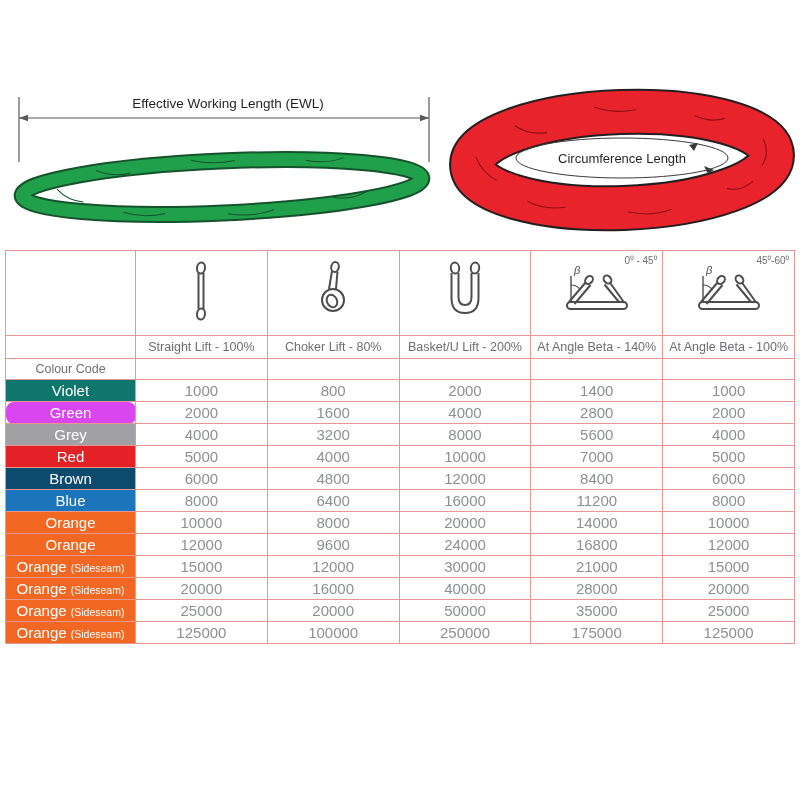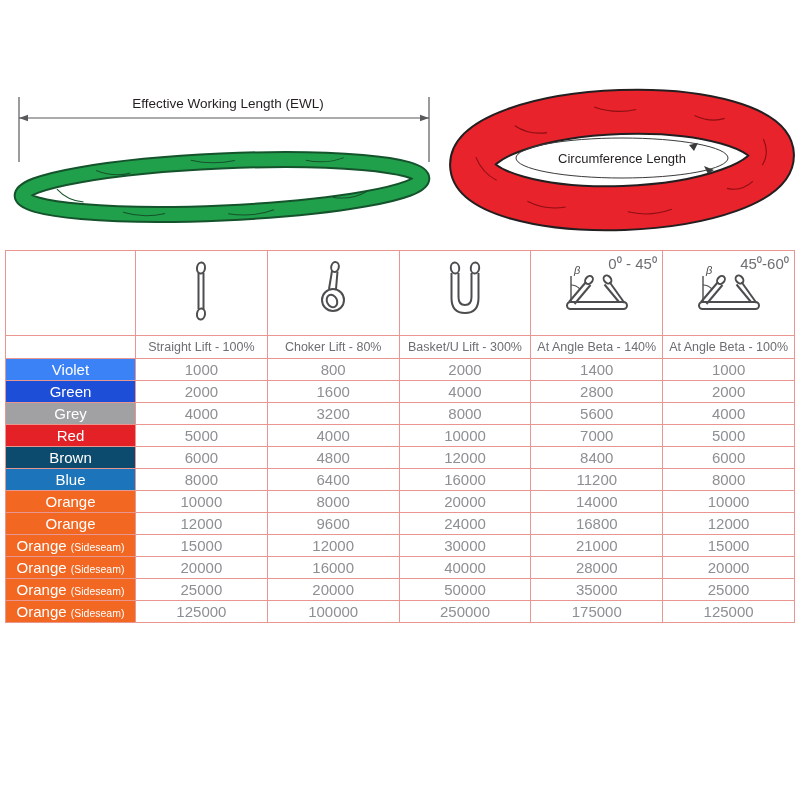--- a/index.html
+++ b/index.html
@@ -18,21 +18,21 @@
     --border-color:#e8968f;
     --value-color:#8d8f92;
     --label-color:#6d6e71;
   }
   .chart-title{width:788px;margin:0 0 6px 5px;background:var(--header-bg);
     border:1px solid #cf5c52;color:#fff;font-weight:bold;font-size:16px;
     text-align:center;height:30px;line-height:30px;}
   table.capacity{width:790px;margin-left:5px;border-collapse:collapse;table-layout:fixed;}
   table.capacity td{border:1px solid var(--border-color);padding:0;overflow:hidden;}
   .icon-cell{height:84px;position:relative;text-align:center;vertical-align:middle;}
-  .angle-note{position:absolute;top:2px;right:5px;font-size:15px;color:var(--label-color);}
+  .angle-note{position:absolute;top:2px;right:5px;font-size:10px;color:var(--label-color);}
   .label-cell{height:22px;font-size:12.5px;color:var(--label-color);text-align:center;}
   .cc-cell{height:20px;font-size:12.5px;color:var(--label-color);text-align:center;}
   .swatch-cell{height:21px;text-align:center;color:#fff;font-size:15px;white-space:nowrap;}
   .value-cell{height:21px;text-align:center;color:var(--value-color);font-size:15px;}
   .suffix{font-size:10.5px;}
 </style>
 </head>
 <body>
 
 <div class="page">
@@ -151,34 +151,42 @@
                     <path d="M64.5,40 L49.5,19"></path>
                     <ellipse cx="47.5" cy="16.5" rx="3.4" ry="4.4" transform="rotate(-42 47.5 16.5)"></ellipse>
                   </g>
                   <text x="14" y="11" font-size="11" font-style="italic" fill="#4d4d4f">β</text>
                 </svg></span></td>
           </tr>
           <tr>
             <td class="label-cell"></td>
             <td class="label-cell">Straight Lift - 100%</td>
             <td class="label-cell">Choker Lift - 80%</td>
-            <td class="label-cell">Basket/U Lift - 300%</td>
+            <td class="label-cell">Basket/U Lift - 200%</td>
             <td class="label-cell">At Angle Beta - 140%</td>
             <td class="label-cell">At Angle Beta - 100%</td>
           </tr>
           <tr>
-            <td class="swatch-cell" style="background: #3b82f6;"><span>Violet</span></td>
+            <td class="cc-cell">Colour Code</td>
+            <td class="cc-cell"></td>
+            <td class="cc-cell"></td>
+            <td class="cc-cell"></td>
+            <td class="cc-cell"></td>
+            <td class="cc-cell"></td>
+          </tr>
+          <tr>
+            <td class="swatch-cell" style="background: #0f766e;"><span>Violet</span></td>
             <td class="value-cell">1000</td>
             <td class="value-cell">800</td>
             <td class="value-cell">2000</td>
             <td class="value-cell">1400</td>
             <td class="value-cell">1000</td>
           </tr>
           <tr>
-            <td class="swatch-cell" style="background: #1d4ed8;"><span>Green</span></td>
+            <td class="swatch-cell" style="background: #d946ef; border-radius: 8px;"><span>Green</span></td>
             <td class="value-cell">2000</td>
             <td class="value-cell">1600</td>
             <td class="value-cell">4000</td>
             <td class="value-cell">2800</td>
             <td class="value-cell">2000</td>
           </tr>
           <tr>
             <td class="swatch-cell" style="background: rgb(161, 161, 164);"><span>Grey</span></td>
             <td class="value-cell">4000</td>
             <td class="value-cell">3200</td>

